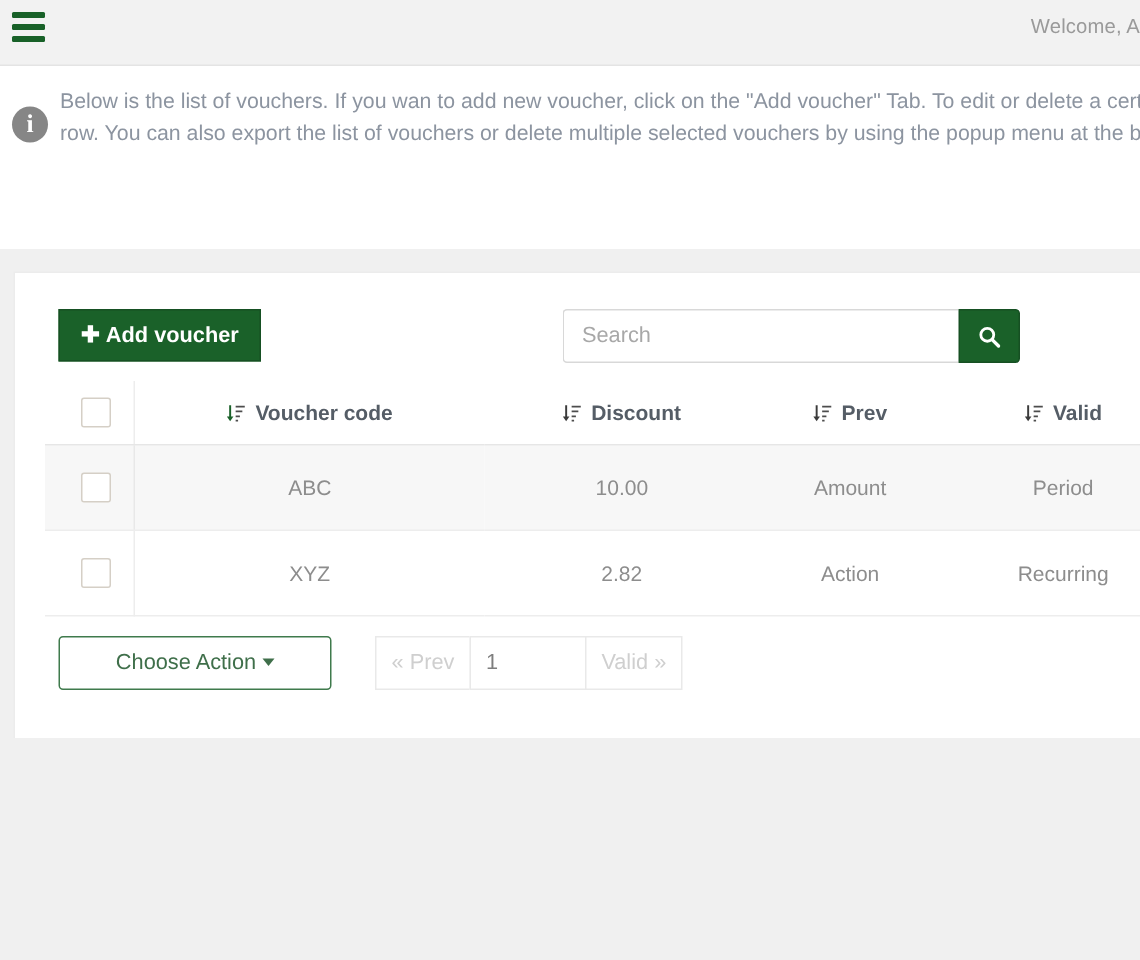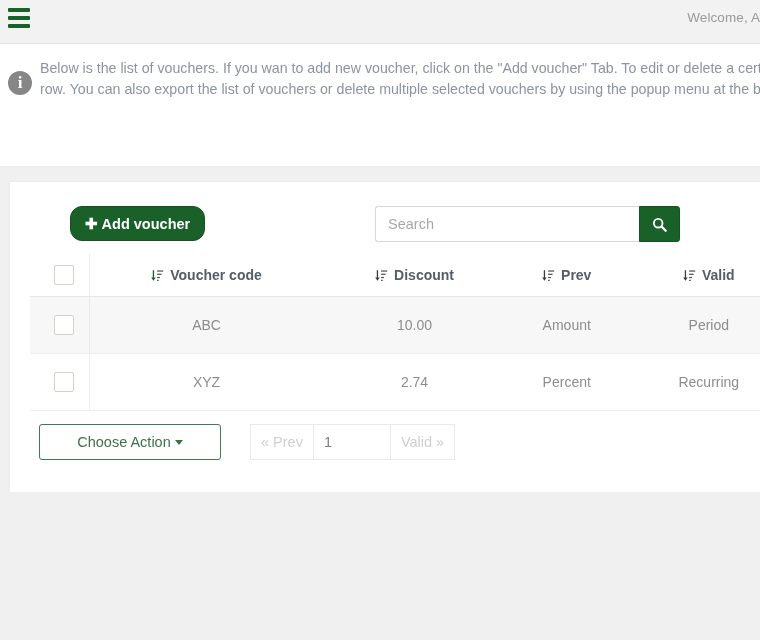--- a/index.html
+++ b/index.html
@@ -131,28 +131,27 @@
   }
   .btn-add {
     position: absolute;
     left: 9px;
     top: 4px;
     height: 35px;
     padding: 0 14px;
     background: #1a6129;
     color: #ffffff;
     border: 1px solid #165023;
-    border-radius: 12px;
+    border-radius: 0;
     font-size: 14.5px;
     font-weight: bold;
     font-family: "Liberation Sans", sans-serif;
     cursor: pointer;
     line-height: 33px;
     white-space: nowrap;
-    margin-left: 31px;
   }
   .btn-add .plus {
     font-weight: bold;
     margin-right: 4px;
     font-size: 15px;
   }
 
   .search-wrap {
     position: absolute;
     left: 345px;
@@ -436,22 +435,22 @@
             <td class="col-code">ABC</td>
             <td class="col-disc">10.00</td>
             <td class="col-type">Amount</td>
             <td class="col-valid">Period</td>
           </tr>
           <tr>
             <td class="col-check">
               <span class="chk"></span>
             </td>
             <td class="col-code">XYZ</td>
-            <td class="col-disc">2.74</td>
-            <td class="col-type">Percent</td>
+            <td class="col-disc">2.82</td>
+            <td class="col-type">Action</td>
             <td class="col-valid">Recurring</td>
           </tr>
         </tbody>
       </table>
 
       <div class="card-footer">
         <button class="btn-action"><span>Choose Action</span><span class="caret"></span></button>
 
         <div class="pager">
           <div class="pg">« Prev</div>

